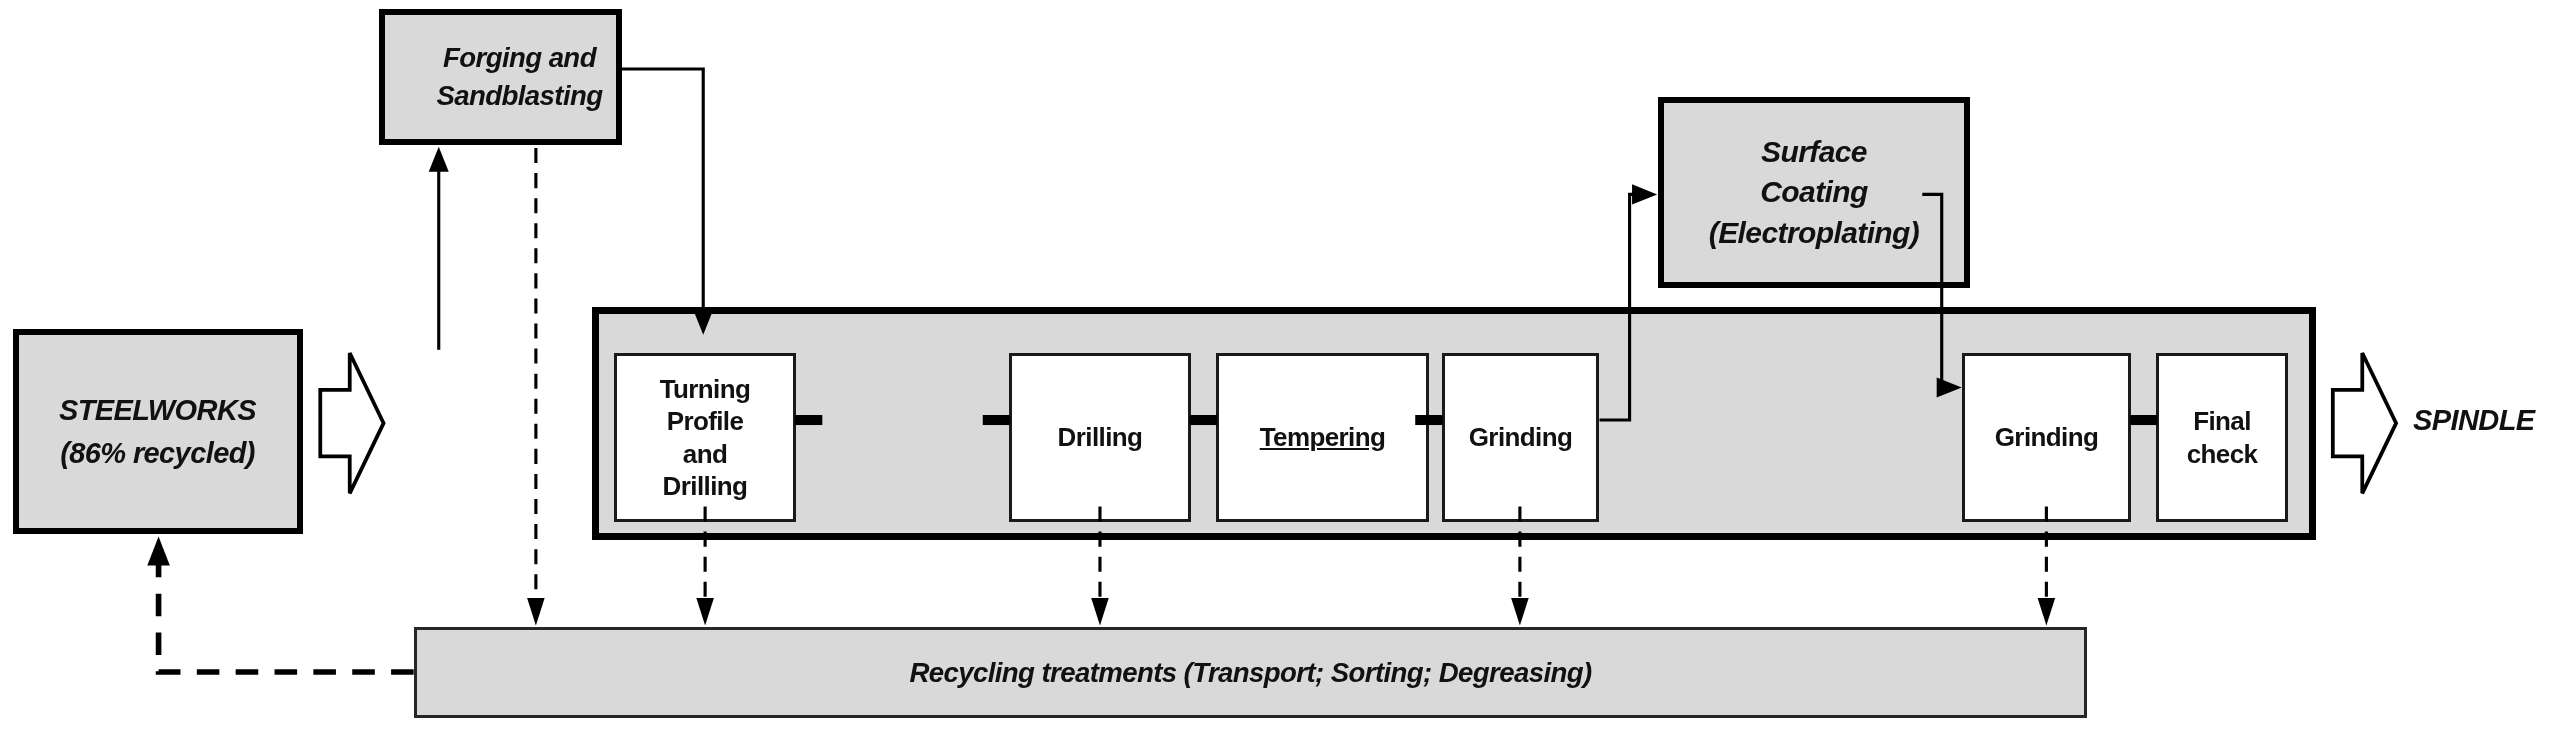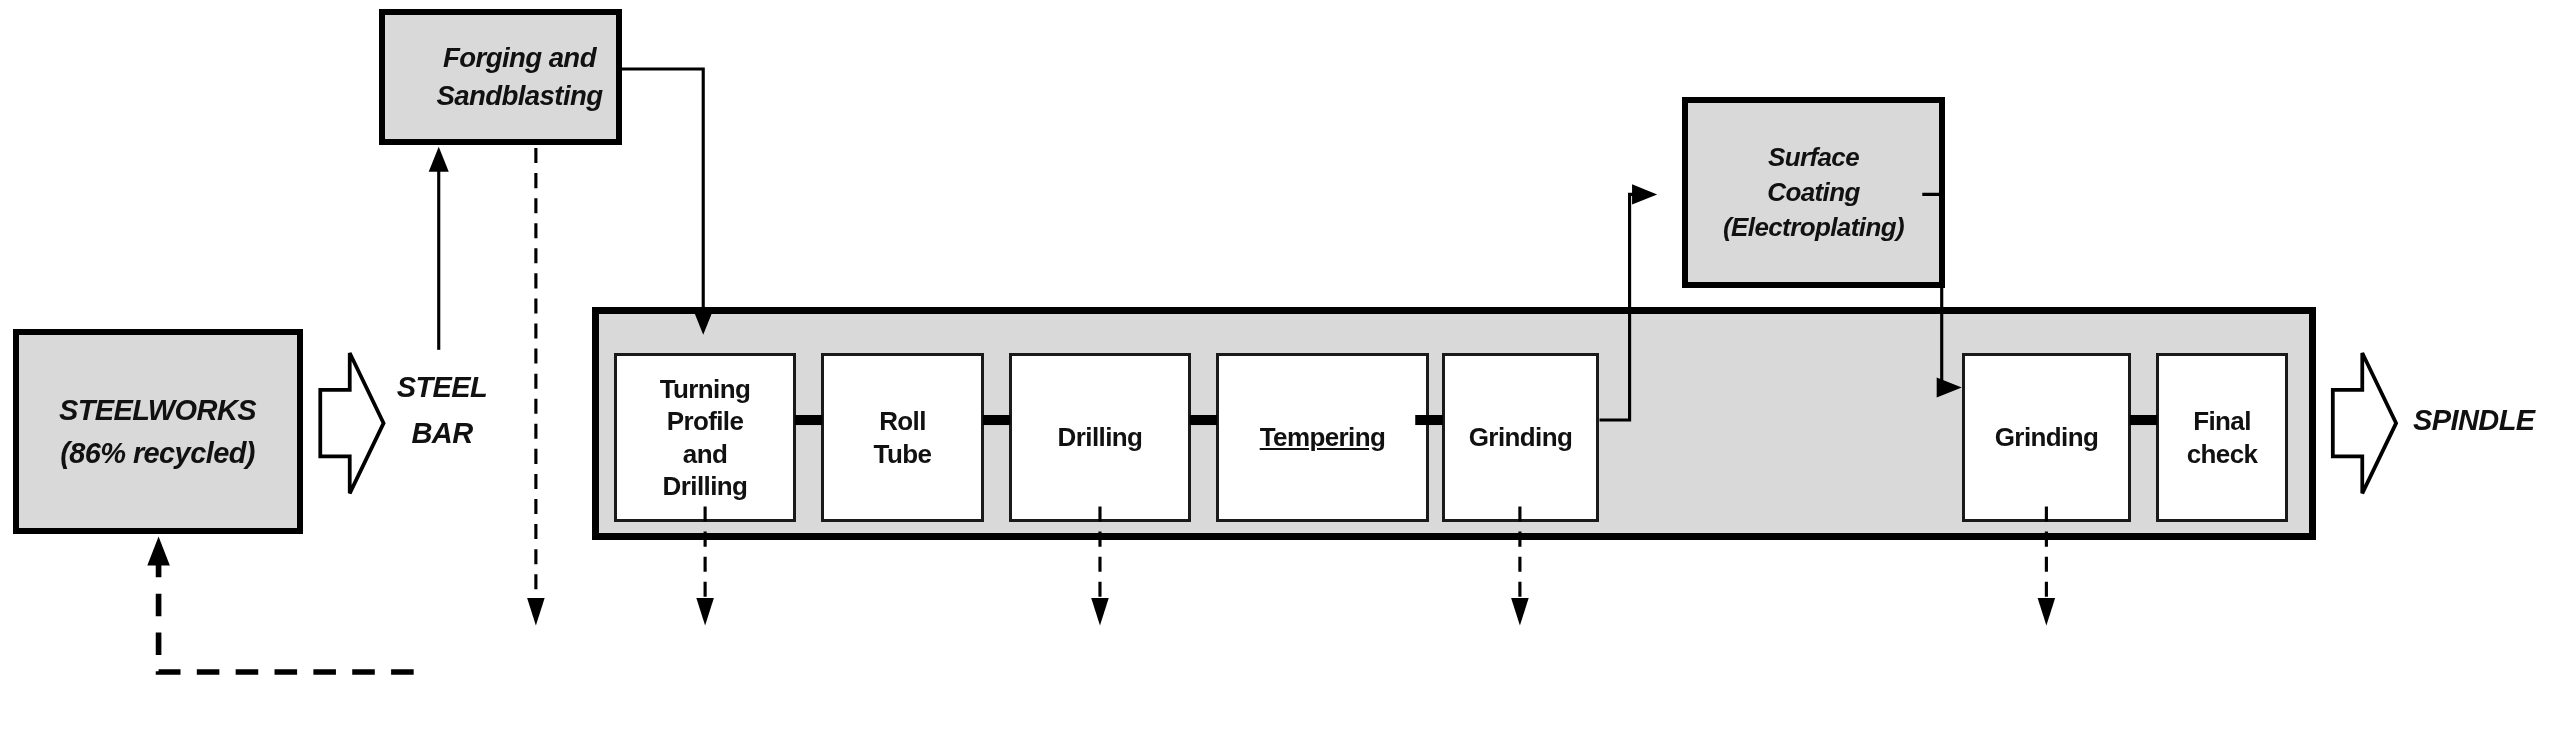--- a/index.html
+++ b/index.html
@@ -31,21 +31,21 @@
   
   .node {
     background: #d9d9d9;
     border: 6.9px solid #000000;
     z-index: 2;
     font-weight: bold;
     font-style: italic;
   }
   .steelworks { left: 12.5px;  top: 329px; width: 290px; height: 205px; font-size: 29px; line-height: 1.45; }
   .forging    { left: 379px; top: 9.4px;  width: 243px; height: 136px; font-size: 27.6px; line-height: 1.4; padding-left: 38px; }
-  .coating    { left: 1658px; top: 97px; width: 263px; height: 191px; font-size: 26px; line-height: 1.35; margin-left: 24px; }
+  .coating    { left: 1658px; top: 97px; width: 312px; height: 191px; font-size: 30px; line-height: 1.35; }
 
   
   .strip {
     position: absolute;
     left: 592px; top: 307px; width: 1724px; height: 233px;
     box-sizing: border-box;
     background: #d9d9d9;
     border: 7.5px solid #000000;
     z-index: 1;
   }
@@ -122,44 +122,41 @@
 Coating
 (Electroplating)</span>
   </div>
 
   <div class="box step step1">
     <span class="lbl">Turning
 Profile
 and
 Drilling</span>
   </div>
-  <div class="box step step2">
-    <span class="lbl">Roll
-Tube</span>
-  </div>
   <div class="box step step3">
     <span class="lbl">Drilling</span>
   </div>
   <div class="box step step4">
     <span class="lbl">Tempering</span>
   </div>
   <div class="box step step5">
     <span class="lbl">Grinding</span>
   </div>
   <div class="box step step6">
     <span class="lbl">Grinding</span>
   </div>
   <div class="box step step7">
     <span class="lbl">Final
 check</span>
   </div>
 
-
-  <div class="float-label steelbar-label">STEEL
-BAR</div>
+  <div class="box recycle">
+    <span class="lbl">Recycling treatments (Transport; Sorting; Degreasing)</span>
+  </div>
+
   <div class="float-label spindle-label">SPINDLE</div>
 
   <svg class="connectors" width="2576" height="731" viewBox="0 0 4110 1166">
 
     <g stroke="#000000" stroke-width="16">
       <line x1="1268" y1="670" x2="1312" y2="670"></line>
       <line x1="1568" y1="670" x2="1612" y2="670"></line>
       <line x1="1898" y1="670" x2="1942" y2="670"></line>
       <line x1="2258" y1="670" x2="2302" y2="670"></line>
       <line x1="3398" y1="670" x2="3442" y2="670"></line>

